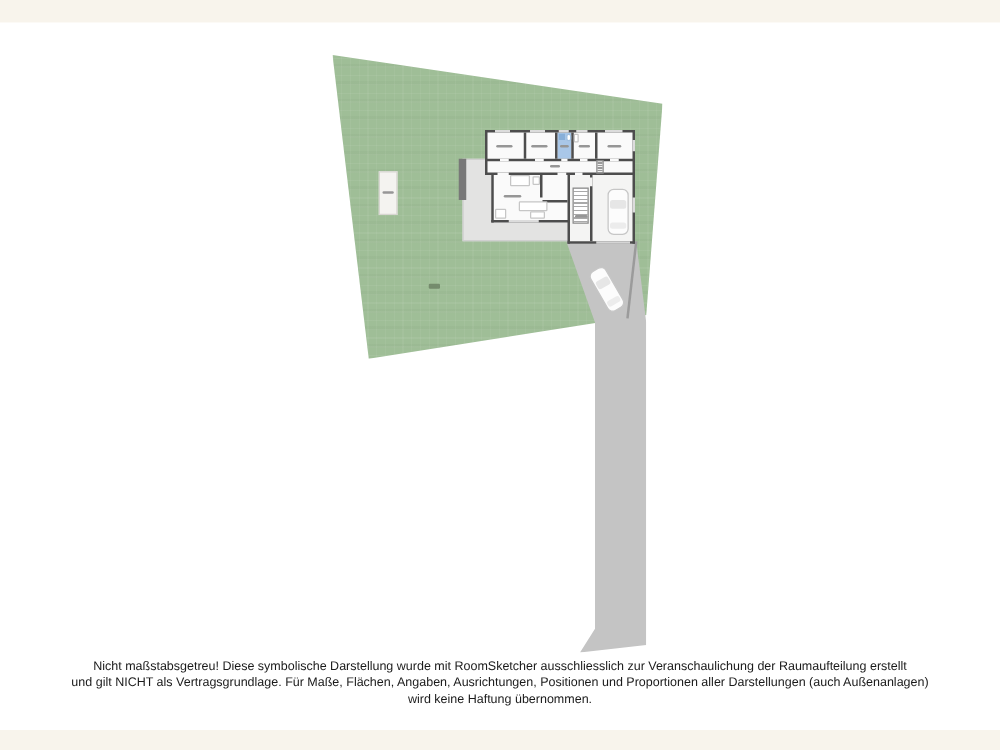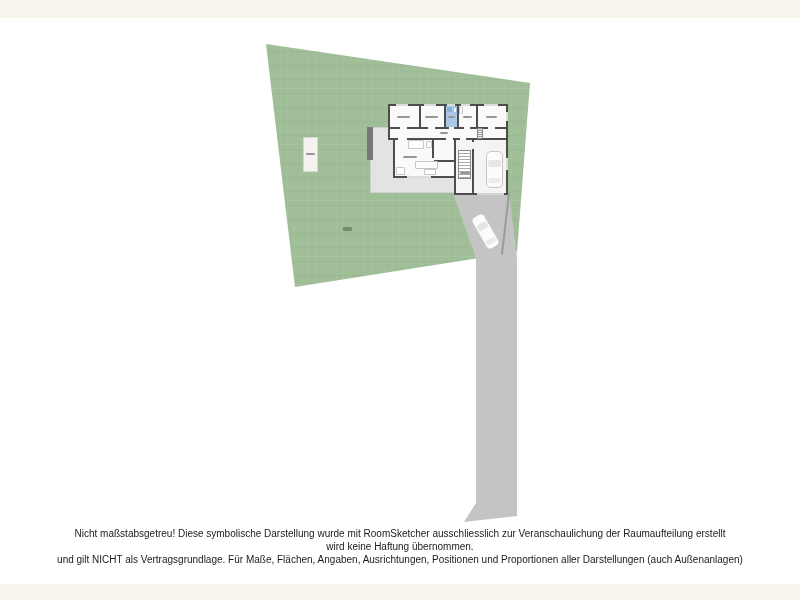--- a/index.html
+++ b/index.html
@@ -146,16 +146,16 @@
     <div class="mark" style="left:448px;top:116px;width:7px;"></div>
     <div class="mark" style="left:463px;top:116px;width:9px;"></div>
     <div class="mark" style="left:486px;top:116px;width:11px;"></div>
     <div class="mark" style="left:440px;top:132px;width:8px;"></div>
     <div class="mark" style="left:403px;top:156px;width:14px;"></div>
     <div class="mark" style="left:460px;top:172px;width:10px;"></div>
   </div>
 
   <div class="disclaimer">
     <div>Nicht maßstabsgetreu! Diese symbolische Darstellung wurde mit RoomSketcher ausschliesslich zur Veranschaulichung der Raumaufteilung erstellt</div>
+    <div>und gilt NICHT als Vertragsgrundlage. Für Maße, Flächen, Angaben, Ausrichtungen, Positionen und Proportionen aller Darstellungen (auch Außenanlagen)</div>
     <div>wird keine Haftung übernommen.</div>
-    <div>und gilt NICHT als Vertragsgrundlage. Für Maße, Flächen, Angaben, Ausrichtungen, Positionen und Proportionen aller Darstellungen (auch Außenanlagen)</div>
   </div>
 </div>
 
 </body></html>

